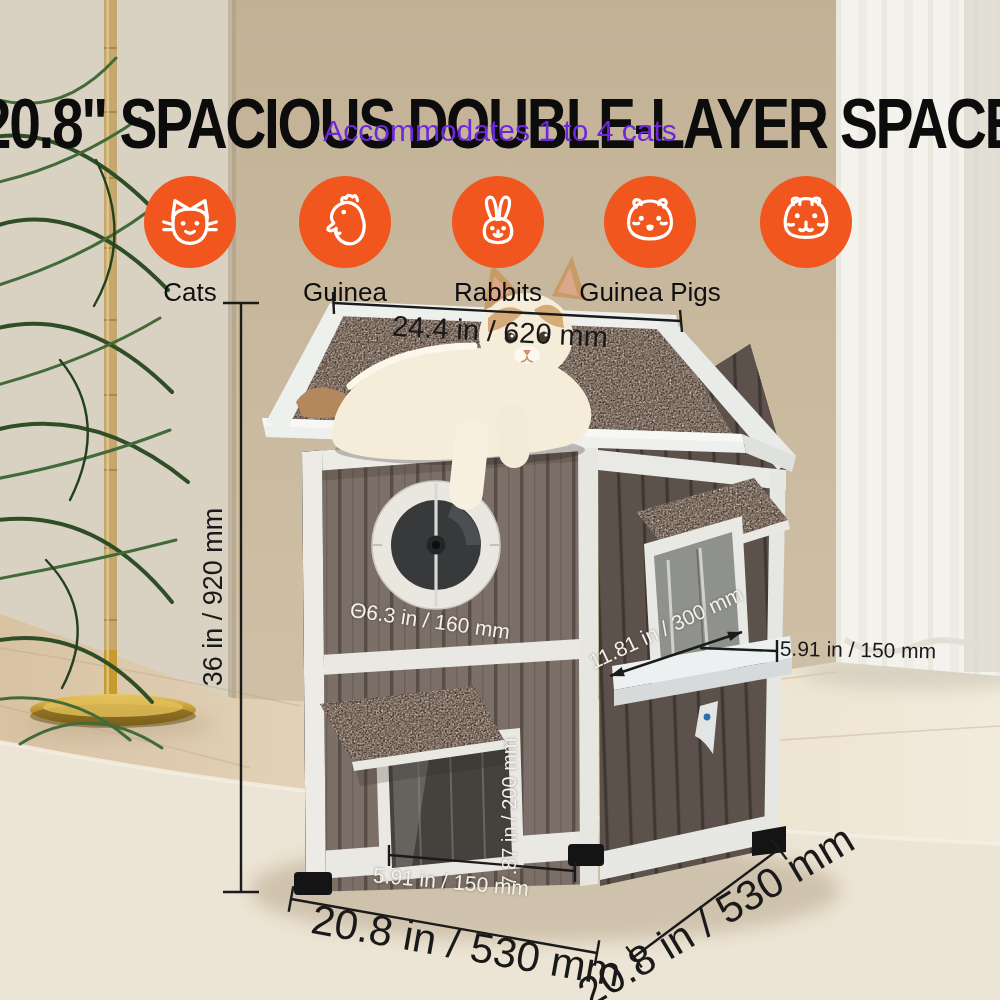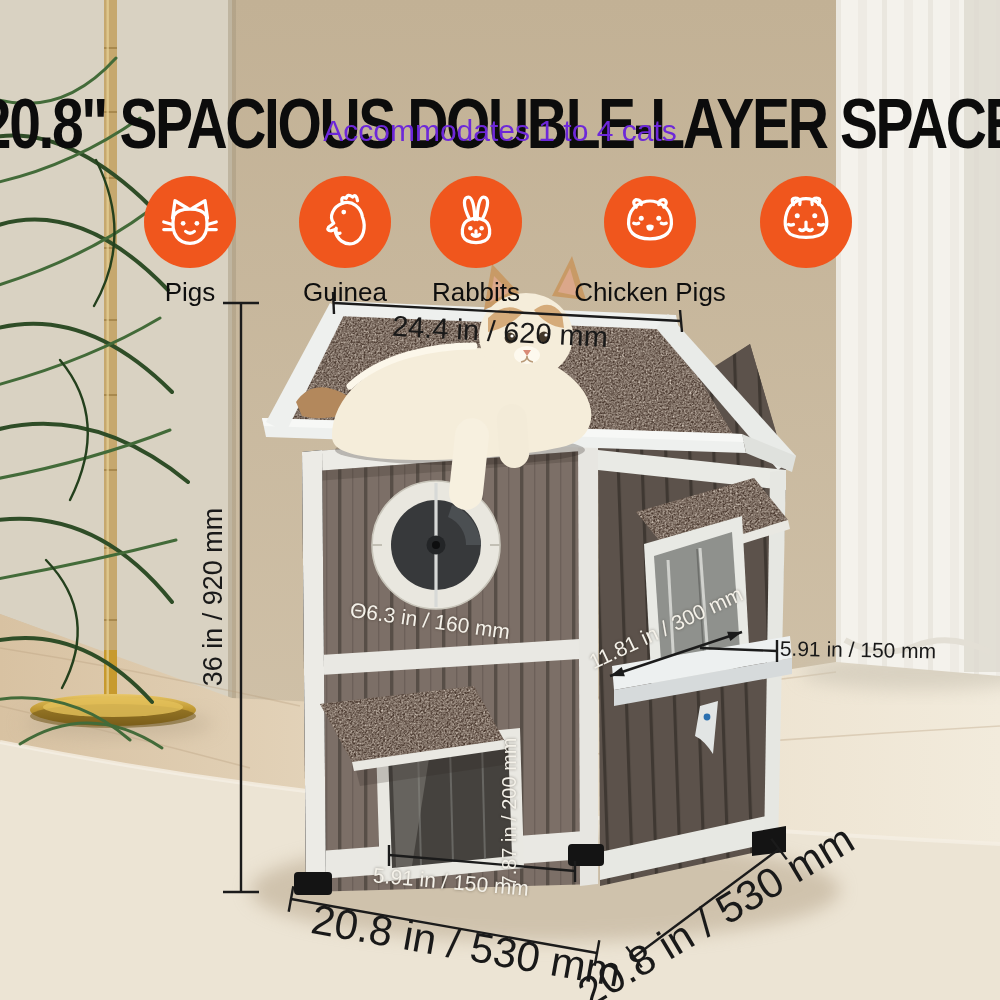--- a/index.html
+++ b/index.html
@@ -289,34 +289,34 @@
       <svg viewBox="0 0 48 48">
             <path d="M10 21 L12 7 L22 13"></path>
             <path d="M38 21 L36 7 L26 13"></path>
       <path d="M11 19 C8 35 16 41 24 41 C32 41 40 35 37 19 C33 12 15 12 11 19 Z"></path>
       <circle cx="18.5" cy="25" r="1.9" fill="#fff" stroke="none"></circle>
             <circle cx="29.5" cy="25" r="1.9" fill="#fff" stroke="none"></circle>
       <path d="M20.5 31.5 Q24 34.5 27.5 31.5"></path>
       <path d="M3 24 L10 26 M3 30 L10 30 M45 24 L38 26 M45 30 L38 30"></path>
           </svg>
     </div>
-    <div class="alabel">Pigs</div>
+    <div class="alabel">Cats</div>
   </div>
   <div class="animal" style="left:265px;top:176px">
     <div class="badge" style="background:#F0561D">
       <svg viewBox="0 0 48 48">
             <path d="M22 9 Q20 3 25 5 Q26 1 30 4 Q33 1 34 7"></path>
       <path d="M22 9 C14 12 11 20 15 25 L11 28 Q9 31 13 31 L16 30 C17 38 24 43 31 41 C39 38 41 28 38 20 C37 13 30 6 22 9 Z"></path>
       <path d="M17 29 Q16 34 20 33"></path>
       <circle cx="23" cy="16" r="1.9" fill="#fff" stroke="none"></circle>
           </svg>
     </div>
     <div class="alabel">Guinea</div>
   </div>
-  <div class="animal" style="left:396px;top:176px">
+  <div class="animal" style="left:418px;top:176px">
     <div class="badge" style="background:#F0561D">
       <svg viewBox="0 0 48 48">
             <path d="M19 22 C13 10 14 4 18 4 C21 4 23 12 23 22"></path>
       <path d="M29 22 C35 10 34 4 30 4 C27 4 25 12 25 22"></path>
       <path d="M19 22 C12 24 11 36 17 39 C21 41 27 41 31 39 C37 36 36 24 29 22 C26 21 22 21 19 22 Z"></path>
       <circle cx="19.5" cy="29" r="1.8" fill="#fff" stroke="none"></circle>
             <circle cx="28.5" cy="29" r="1.8" fill="#fff" stroke="none"></circle>
       <path d="M21 34 Q24 37 27 34 M24 34 L24 31"></path>
           </svg>
     </div>
@@ -327,21 +327,21 @@
       <svg viewBox="0 0 48 48">
             <path d="M13 12 Q9 8 13 6 Q17 6 17 10"></path>
             <path d="M35 12 Q39 8 35 6 Q31 6 31 10"></path>
       <path d="M13 11 C6 16 5 28 10 33 C16 39 32 39 38 33 C43 28 42 16 35 11 C28 6 20 6 13 11 Z"></path>
       <circle cx="17" cy="21" r="2" fill="#fff" stroke="none"></circle>
             <circle cx="31" cy="21" r="2" fill="#fff" stroke="none"></circle>
       <path d="M21 27 Q24 25 27 27 Q27 31 24 31 Q21 31 21 27 Z" fill="#fff" stroke="none"></path>
       <path d="M11 25 Q13 26 15 25 M33 25 Q35 26 37 25"></path>
           </svg>
     </div>
-    <div class="alabel">Chicken Pigs</div>
+    <div class="alabel">Guinea Pigs</div>
   </div>
   <div class="animal" style="left:726px;top:176px">
     <div class="badge" style="background:#F0561D">
       <svg viewBox="0 0 48 48">
             <path d="M14 10 Q11 4 17 5 Q20 6 19 10"></path>
             <path d="M34 10 Q37 4 31 5 Q28 6 29 10"></path>
       <path d="M14 9 C7 14 6 26 9 31 C13 38 35 38 39 31 C42 26 41 14 34 9 C28 4 20 4 14 9 Z"></path>
       <circle cx="17" cy="19" r="2" fill="#fff" stroke="none"></circle>
             <circle cx="31" cy="19" r="2" fill="#fff" stroke="none"></circle>
       <path d="M24 24 L24 29 M24 29 Q21 32 19 30 M24 29 Q27 32 29 30"></path>

